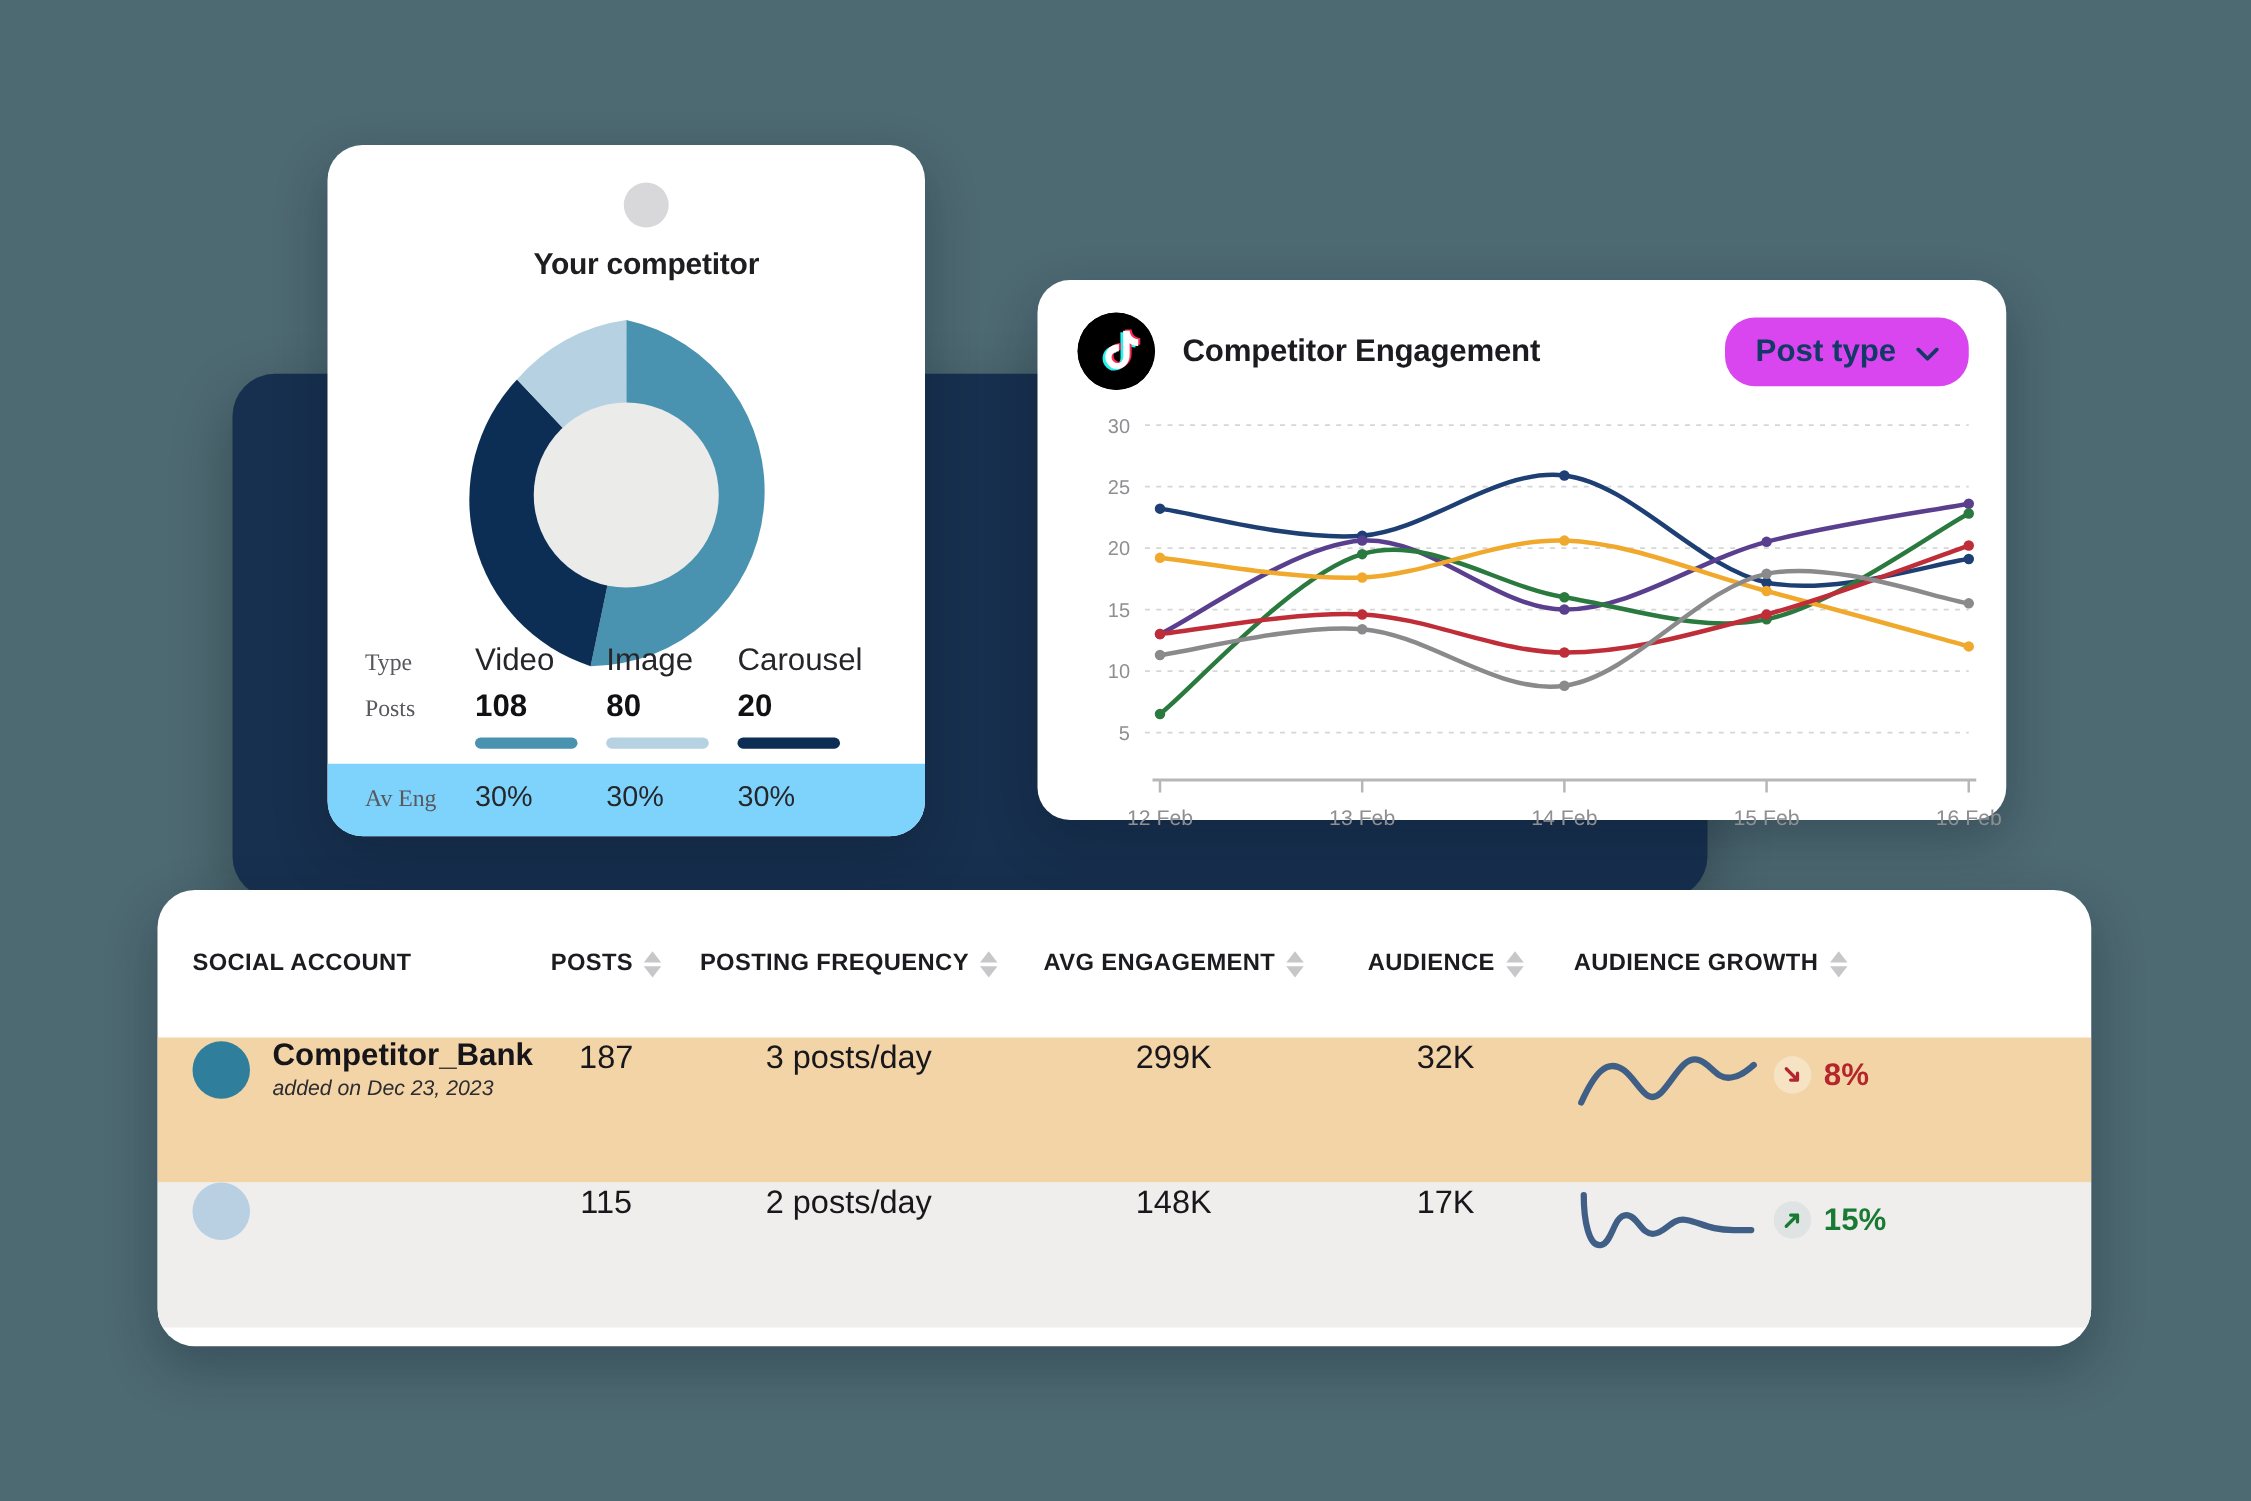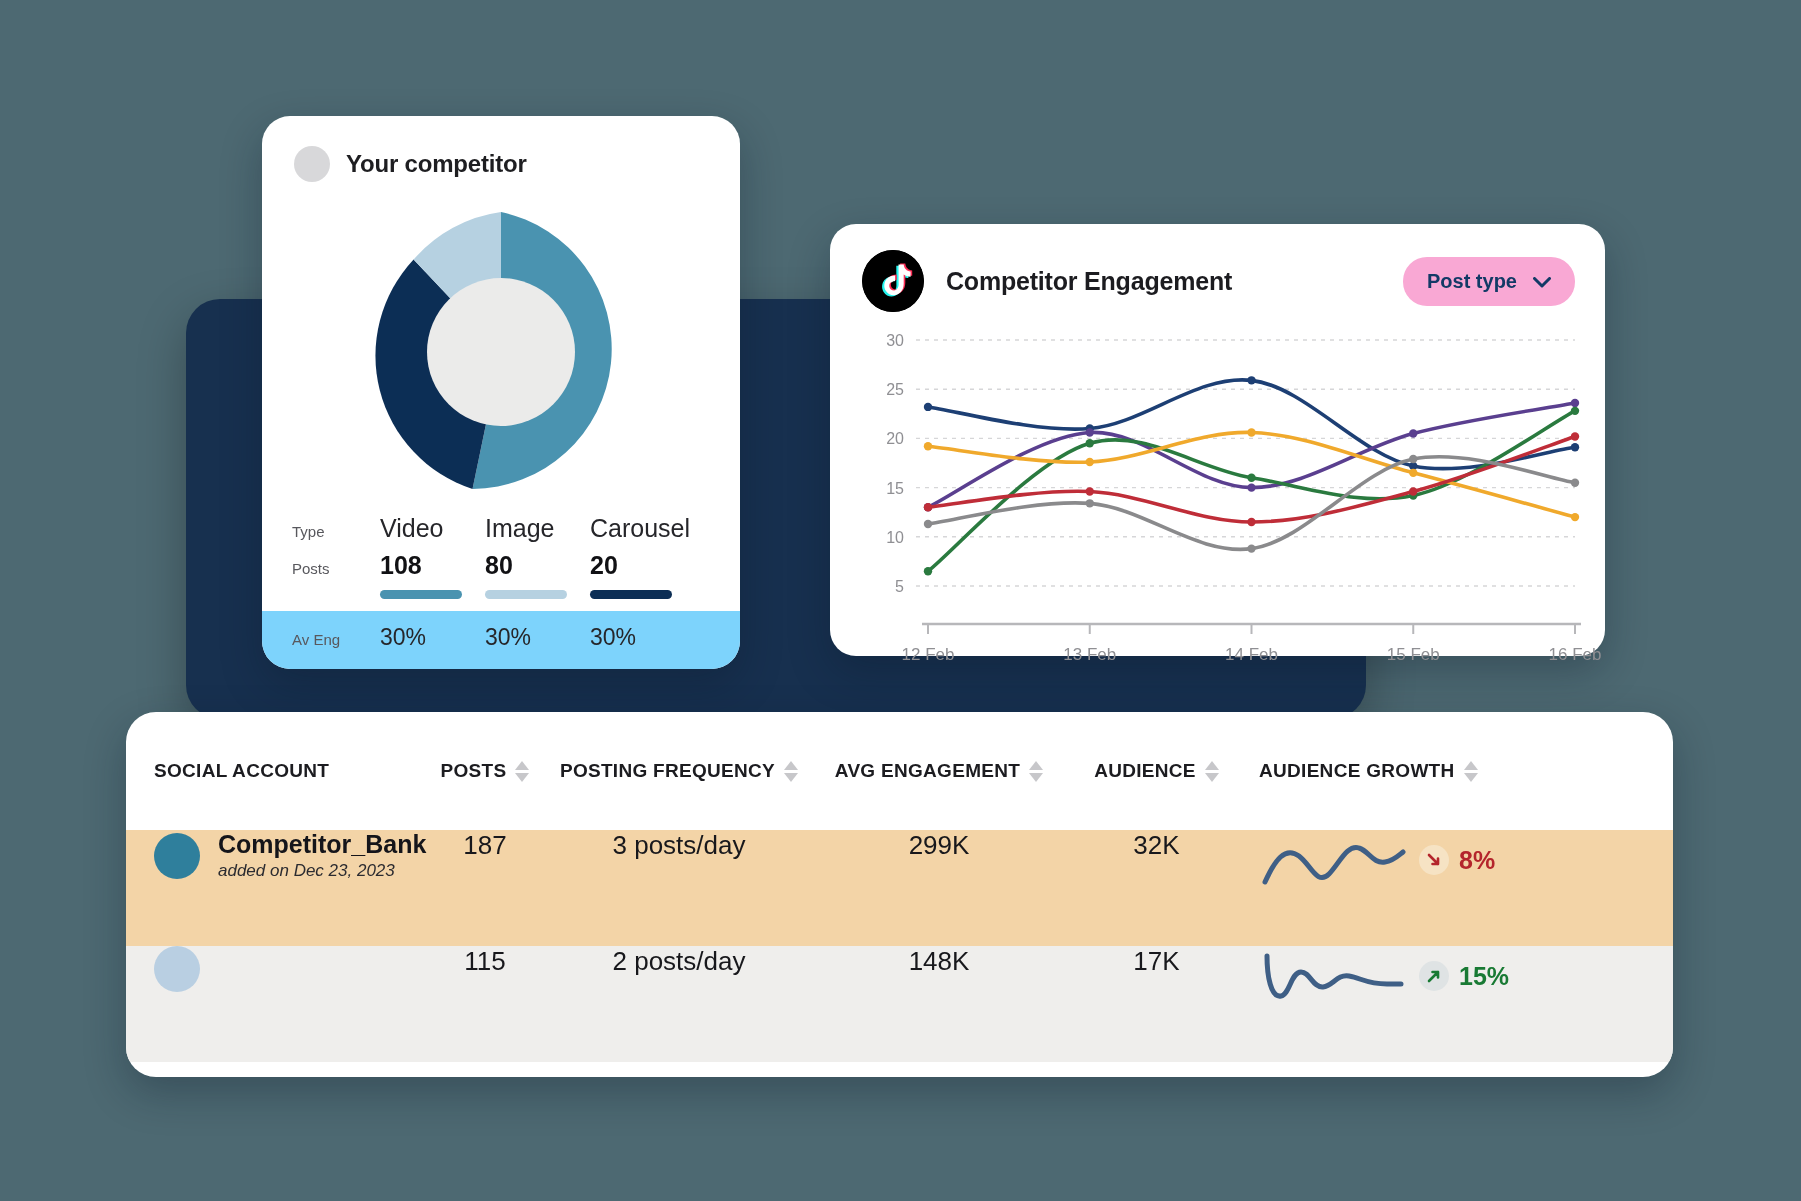--- a/index.html
+++ b/index.html
@@ -32,20 +32,21 @@
   
   #donut-card {
     left: 262px; top: 116px;
     width: 478px; height: 553px;
     border-radius: 28px;
     overflow: hidden;
   }
   .donut-head {
     display: flex; align-items: center; gap: 16px;
     padding: 30px 0 0 32px;
+    flex-direction: column;
   }
   .avatar-dot {
     width: 36px; height: 36px; border-radius: 50%;
     background: #d8d8da; flex: 0 0 auto;
   }
   .donut-title {
     font-size: 24px; font-weight: bold; color: #1e1e21;
     letter-spacing: -0.2px;
   }
   .donut-wrap {
@@ -62,21 +63,21 @@
 
   
   .legend {
     position: absolute; left: 0; right: 0; bottom: 0;
     padding: 0 0 0 0;
   }
   .legend-rows { padding: 0 22px 0 30px; }
   .lrow { display: flex; align-items: baseline; }
   .lrow .lbl {
     width: 88px; flex: 0 0 88px;
-    font-size: 15px; color: #58585d;
+    font-size: 19px; color: #58585d; font-family: Liberation Serif, serif;
   }
   .lcell { width: 105px; flex: 0 0 105px; position: relative; }
   .lcell.wide { width: 120px; flex: 0 0 120px; }
   .ltype { font-size: 25px; color: #26262a; }
   .lposts { font-size: 25px; font-weight: bold; color: #111114; }
   .row-type { padding-bottom: 8px; }
   .row-posts { padding-bottom: 0px; }
   .bars { display: flex; padding: 10px 22px 12px 118px; }
   .barcell { width: 105px; flex: 0 0 105px; }
   .barcell.wide { width: 120px; flex: 0 0 120px; }
@@ -104,22 +105,22 @@
     background: #000; flex: 0 0 auto;
     position: relative; overflow: hidden;
   }
   .chart-title {
     font-size: 25px; font-weight: bold; color: #1c1c20;
     margin-left: 22px; letter-spacing: -0.2px;
   }
   .posttype-btn {
     margin-left: auto;
     display: flex; align-items: flex-end; gap: 16px;
-    background: #f9a8d4; color: #133a66;
-    font-size: 20px; font-weight: bold;
+    background: #d946ef; color: #133a66;
+    font-size: 25px; font-weight: bold;
     padding: 13px 24px; border-radius: 24px;
     border: none; cursor: pointer;
     font-family: "Liberation Sans", sans-serif;
   }
   .chart-plot { position: relative; margin-top: 6px; }
 
   
   #table-card {
     left: 126px; top: 712px;
     width: 1547px; height: 365px;

